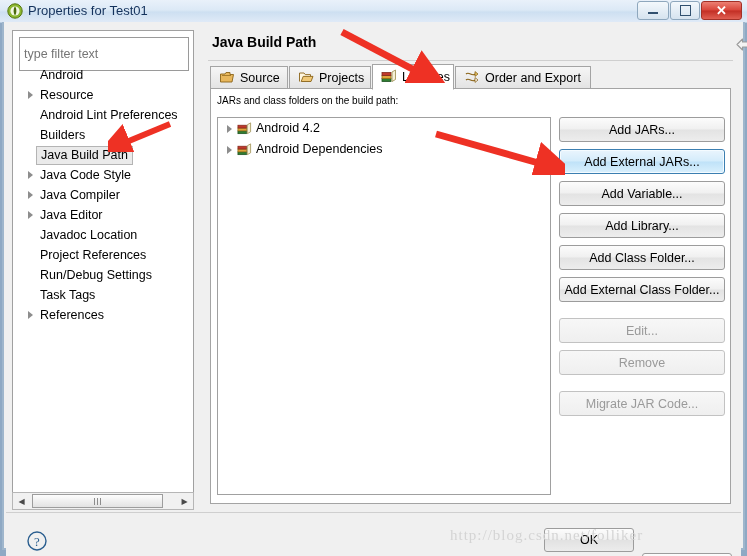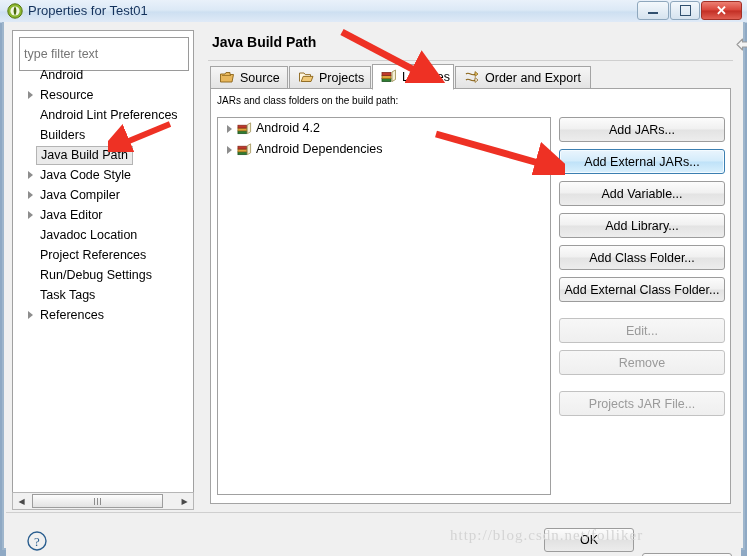--- a/index.html
+++ b/index.html
@@ -325,21 +325,21 @@
             <button class="sbtn">Add JARs...</button>
             <button class="sbtn focus">Add External JARs...</button>
             <button class="sbtn">Add Variable...</button>
             <button class="sbtn">Add Library...</button>
             <button class="sbtn">Add Class Folder...</button>
             <button class="sbtn">Add External Class Folder...</button>
             <div class="gap"></div>
             <button class="sbtn disabled" disabled="">Edit...</button>
             <button class="sbtn disabled" disabled="">Remove</button>
             <div class="gap"></div>
-            <button class="sbtn disabled" disabled="">Projects JAR File...</button>
+            <button class="sbtn disabled" disabled="">Migrate JAR Code...</button>
           </div>
       </div>
     </div>
 
     <div id="bottombar">
       <span id="help-icon">
         <svg width="22" height="22" viewBox="0 0 22 22">
           <circle cx="11" cy="11" r="9" fill="#f0f0f0" stroke="#2a5e8f" stroke-width="1.4"></circle>
           <text x="11" y="16" font-size="13" font-family="Liberation Serif, serif" fill="#2a5e8f" text-anchor="middle">?</text>
         </svg>

